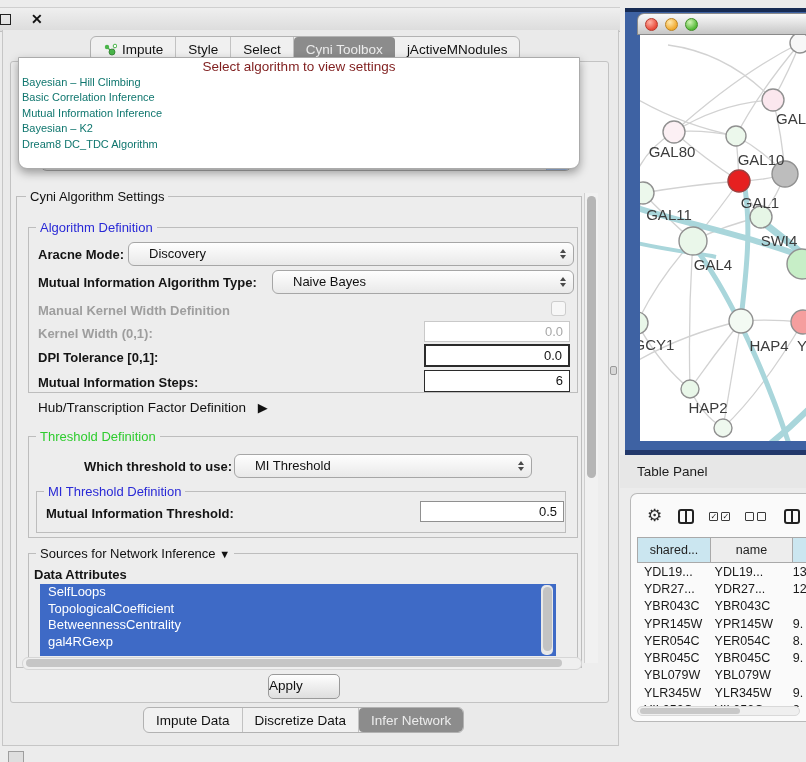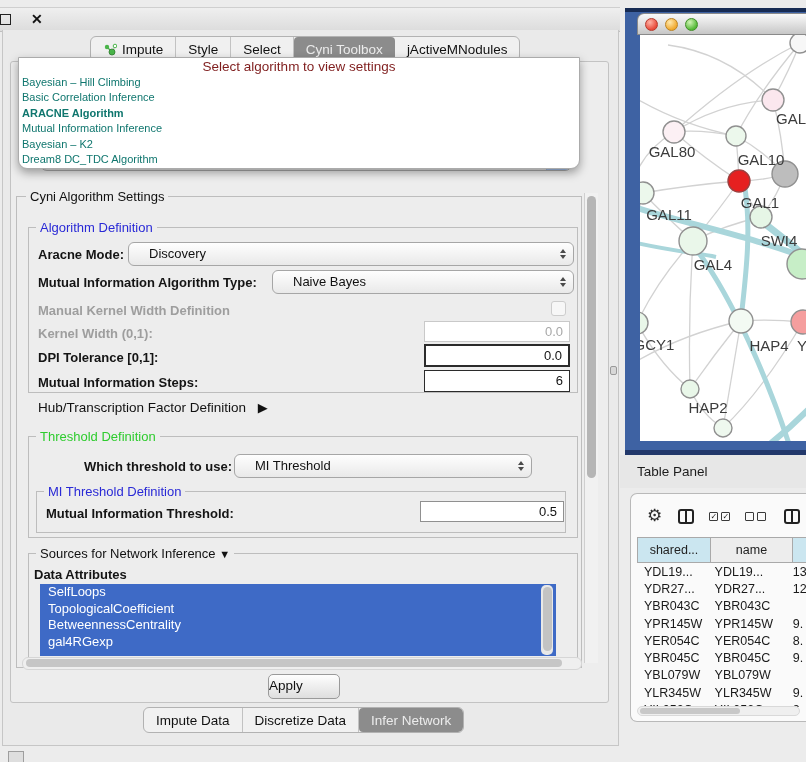--- a/index.html
+++ b/index.html
@@ -119,21 +119,20 @@
   <div class="abs net-combo">
     <span>gal-filtered sif default node</span>
     <span class="btn"></span>
   </div>
 
   <div class="abs popup">
     <div class="popup-ph">Select algorithm to view settings</div>
     <div id="popup-items">
         <div class="popup-item">Bayesian – Hill Climbing</div>
         <div class="popup-item">Basic Correlation Inference</div>
-        <div class="popup-item sel">ARACNE Algorithm</div>
         <div class="popup-item">Mutual Information Inference</div>
         <div class="popup-item">Bayesian – K2</div>
         <div class="popup-item">Dream8 DC_TDC Algorithm</div>
       </div>
   </div>
 
   <div class="abs grp" style="left:16px;top:196px;width:564px;height:470px;"></div>
   <div class="abs grp-title" style="left:26px;top:189px;color:#111;">Cyni Algorithm Settings</div>
 
   <div class="abs vscroll" style="left:584px;top:193px;width:13px;height:470px;">

